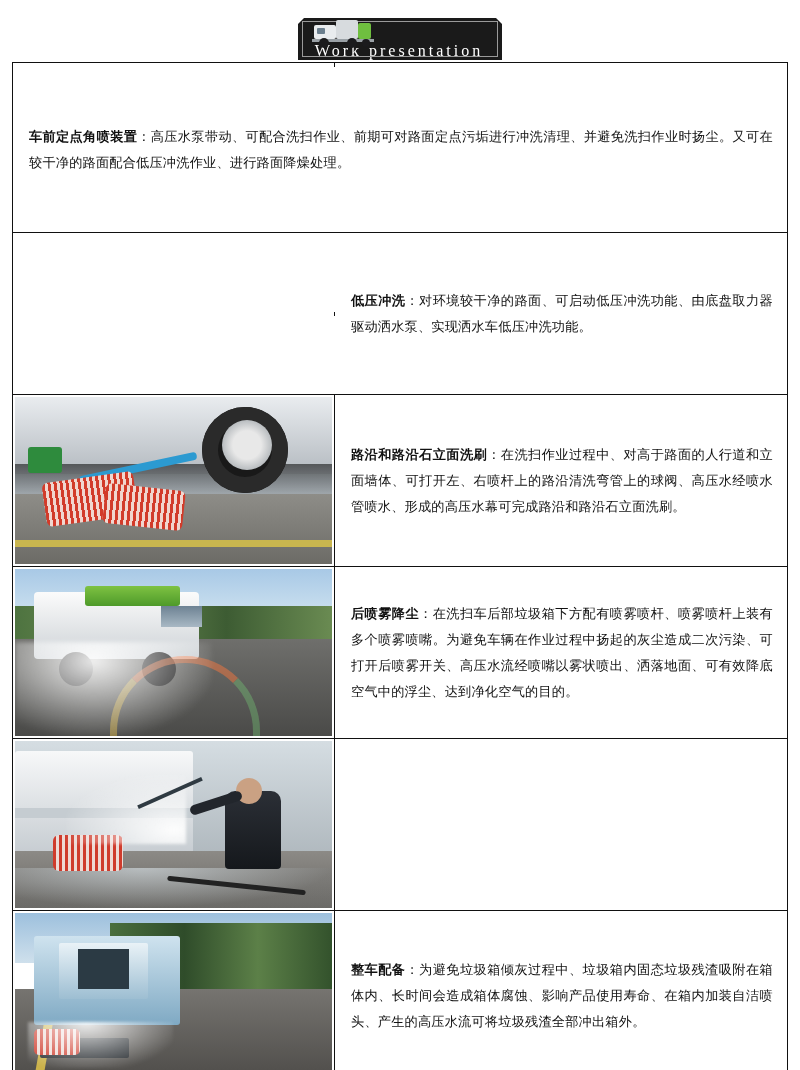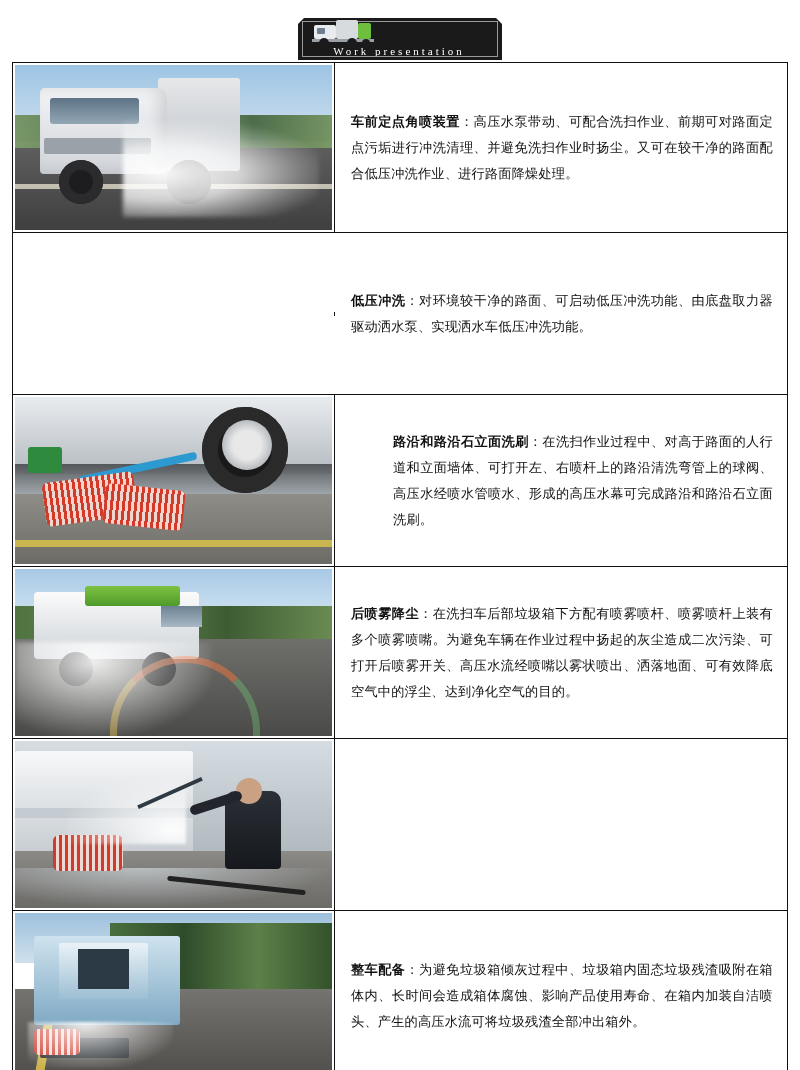--- a/index.html
+++ b/index.html
@@ -47,21 +47,21 @@
   .banner-plate:before {
     content: "";
     position: absolute;
     left: 4px; right: 4px; top: 3px; bottom: 3px;
     border: 1px solid #9a9a9a;
     pointer-events: none;
   }
   .banner-sub {
     font-family: "Liberation Serif", serif;
     color: #ffffff;
-    font-size: 11px;
+    font-size: 16px;
     letter-spacing: 3px;
     line-height: 12px;
     padding-right: 2px;
   }
   .banner-title {
     position: absolute;
     left: 176px;
     top: 4px;
     font-size: 31px;
     font-weight: bold;
@@ -83,23 +83,23 @@
     margin: 0 12px;
     width: 776px;
     border: 1px solid #111;
     border-bottom: none;
   }
   .row {
     display: flex;
     border-bottom: 1px solid #111;
     height: 166px;
   }
-  .row.r1 { height: 170px; }
+  .row.r1 { height: 170px; flex-direction: column; }
   .row.r2 { height: 162px; align-items: center; }
-  .row.r3 { height: 172px; gap: 42px; }
+  .row.r3 { height: 172px; }
   .row.r4 { height: 172px; }
   .row.r5 { height: 172px; }
   .row.r6 { height: 170px; }
 
   .cell-img {
     width: 322px;
     border-right: 1px solid #111;
     padding: 2px;
     position: relative;
     overflow: hidden;

